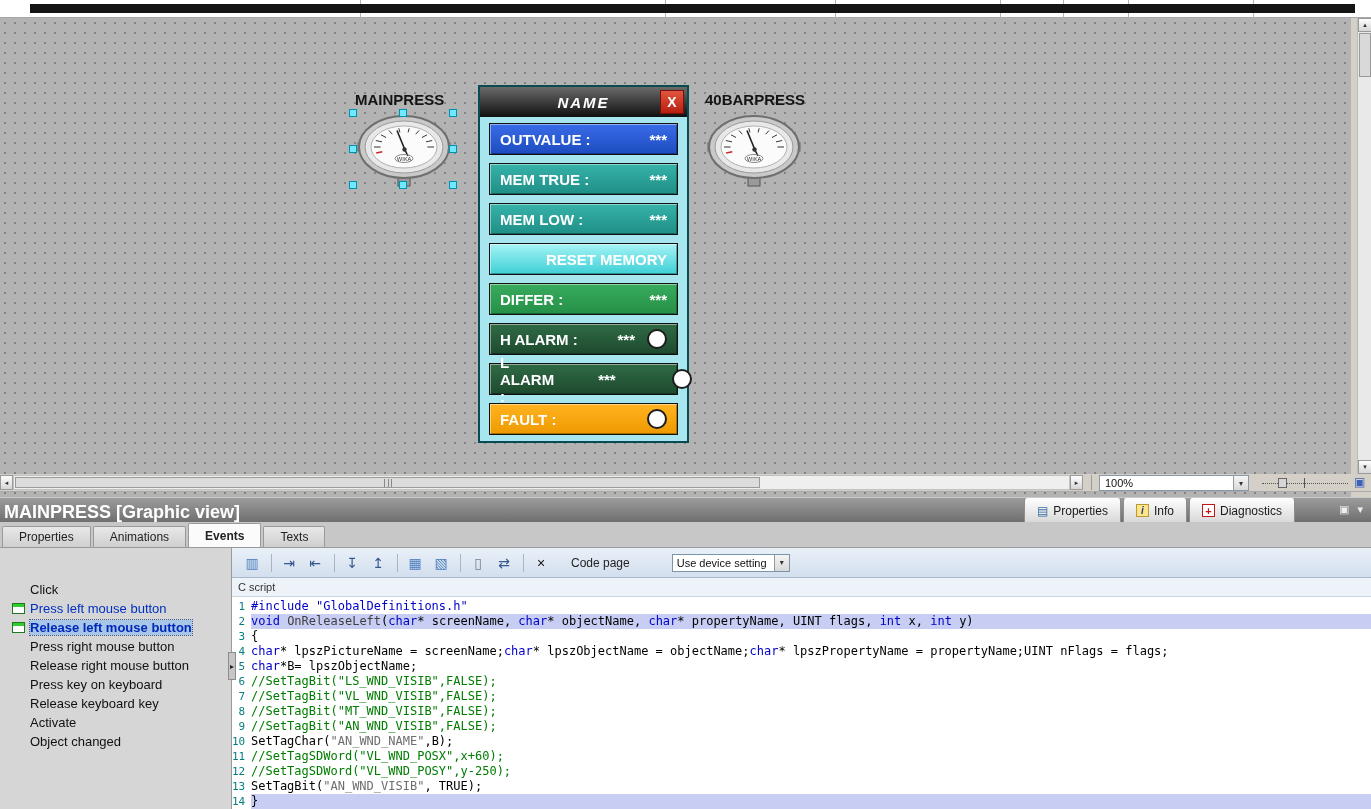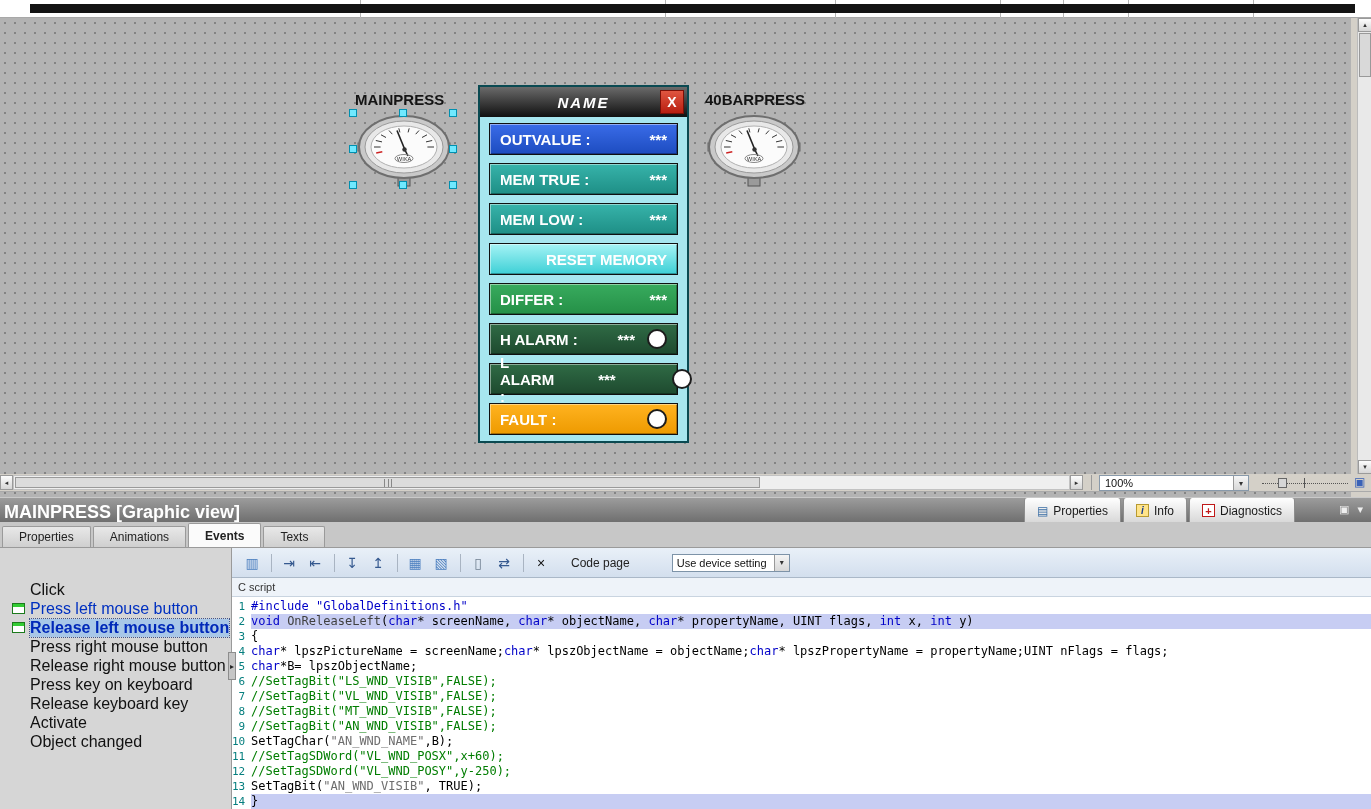--- a/index.html
+++ b/index.html
@@ -83,21 +83,21 @@
   .tabs-row { position:absolute; left:0; top:522px; width:100%; height:26px; background:#c7c7c7;
               border-bottom:1px solid #9a9a9a; display:flex; align-items:flex-end; padding-left:2px; }
   .tab { height:21px; line-height:21px; padding:0 16px; font-size:12px; color:#222;
          background:linear-gradient(#e8e8e8,#cfcfcf); border:1px solid #9a9a9a; border-bottom:none;
          margin-right:2px; border-radius:2px 2px 0 0; }
   .tab.active { background:#fbfbfb; font-weight:bold; height:24px; line-height:24px; }
 
   
   .content { position:absolute; left:0; top:548px; width:100%; bottom:0; display:flex; }
   .events-panel { width:232px; flex:none; background:#d6d6d6; border-right:1px solid #9a9a9a; padding-top:32px; }
-  .ev-item { display:flex; align-items:center; height:19px; padding-left:12px; font-size:16px; color:#111; }
+  .ev-item { display:flex; align-items:center; height:19px; padding-left:12px; font-size:13px; color:#111; }
   .ev-icon { width:13px; height:11px; margin-right:5px; flex:none; visibility:hidden;
              background:#fff; border:1px solid #1c7a1c; box-shadow: inset 0 3px 0 #33cc33; }
   .ev-icon.on { visibility:visible; }
   .ev-item.cfg .ev-label { color:#0030c0; }
   .ev-item.sel .ev-label { background:#a8c7e8; color:#0028b8; font-weight:bold; outline:1px dotted #445588; }
 
   .splitter { position:absolute; left:228px; top:104px; width:8px; height:28px; background:#c6c6c6;
               border:1px solid #8d8d8d; display:flex; align-items:center; justify-content:center;
               font-size:8px; color:#222; z-index:5; }
 

